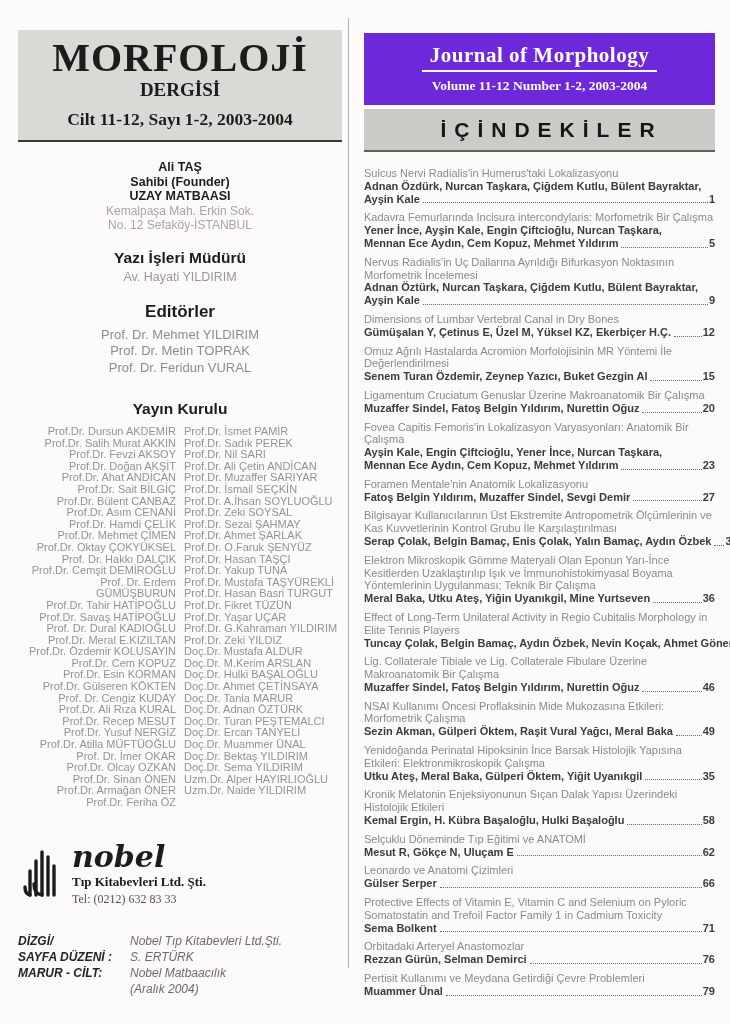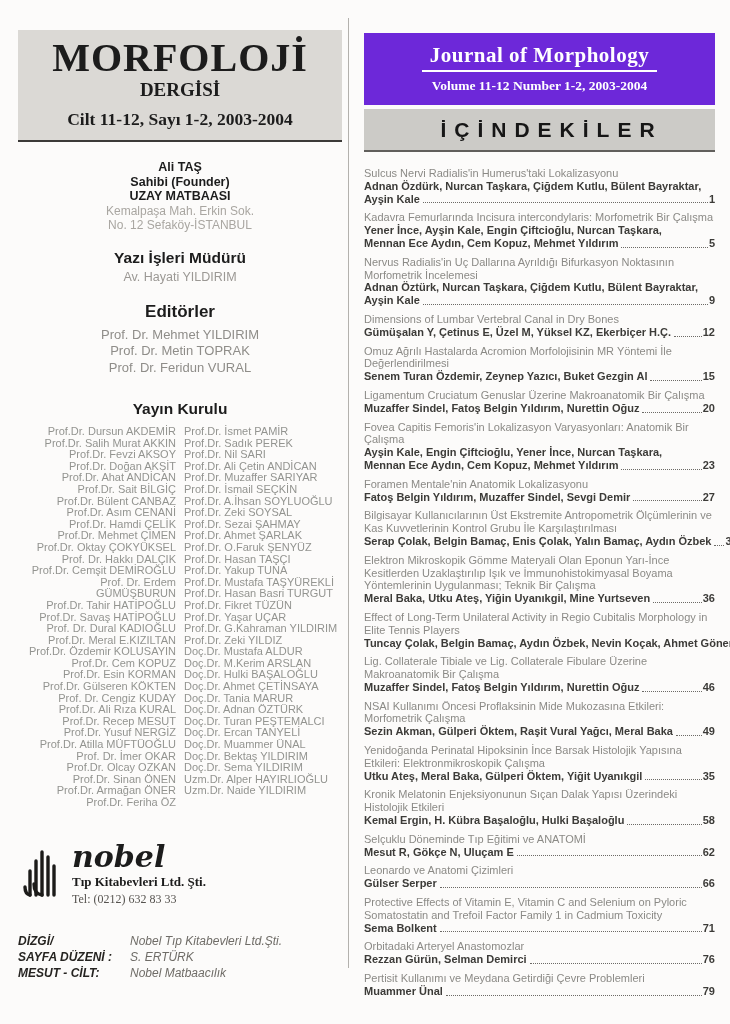--- a/index.html
+++ b/index.html
@@ -200,25 +200,26 @@
   <div class="production">
       <div class="prod-row">
         <div class="prod-label">DİZGİ/</div>
         <div class="prod-value">Nobel Tıp Kitabevleri Ltd.Şti.</div>
       </div>
       <div class="prod-row">
         <div class="prod-label">SAYFA DÜZENİ :</div>
         <div class="prod-value">S. ERTÜRK</div>
       </div>
       <div class="prod-row">
-        <div class="prod-label">MESUT - CİLT:</div>
+        <div class="prod-label">MARUR - CİLT:</div>
         <div class="prod-value">Nobel Matbaacılık</div>
       </div>
       <div class="prod-row">
         <div class="prod-label"></div>
+        <div class="prod-value">(Aralık 2004)</div>
       </div>
     </div>
 </div>
 
 <div class="divider"></div>
 
 <div class="right-col">
 
   <div class="banner">
     <div>

